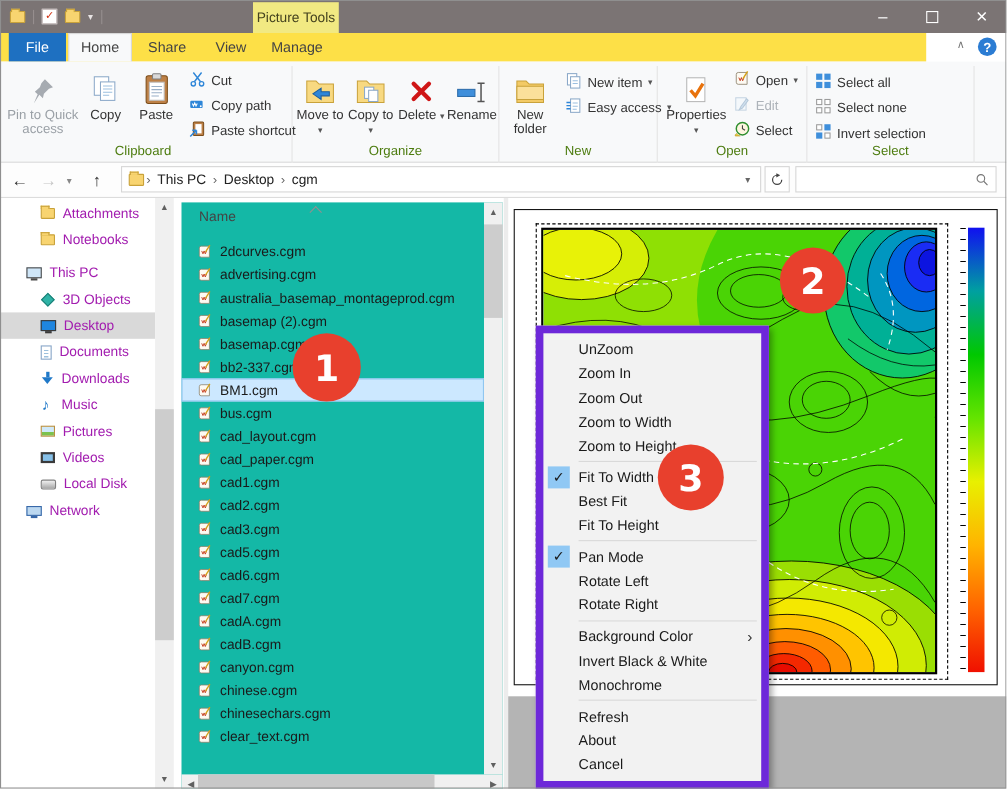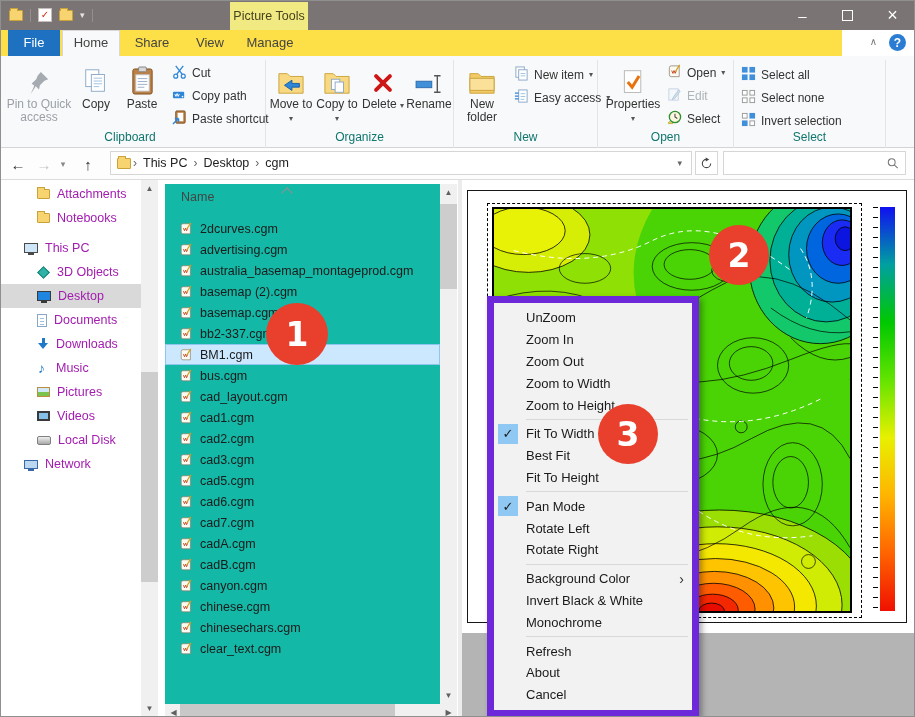--- a/index.html
+++ b/index.html
@@ -31,21 +31,21 @@
   .tab-share{left:122px;width:60px;}
   .tab-view{left:184px;width:52px;}
   .tab-manage{left:238px;width:64px;}
   #collapse-chev{right:38px;top:36px;color:#777;font-size:10px;}
   #help-btn{right:9px;top:34px;width:17px;height:17px;border-radius:50%;background:#2b7cd3;color:#fff;
             font-size:12px;font-weight:bold;display:flex;align-items:center;justify-content:center;}
 
   
   #ribbon{left:0;top:56px;width:915px;height:91px;background:#f8f9fa;border-bottom:1px solid #d4d4d4;}
   .gdiv{position:absolute;top:4px;height:124px;width:1px;background:#e4e4e4;}
-  .glabel{position:absolute;bottom:3px;text-align:center;color:#0f766e;font-size:12px;}
+  .glabel{position:absolute;bottom:3px;text-align:center;color:#4d7c0f;font-size:12px;}
   .lbtn{position:absolute;top:4px;height:78px;display:flex;flex-direction:column;align-items:center;text-align:center;color:#333;}
   .lbtn .lic{height:36px;display:flex;align-items:flex-end;justify-content:center;}
   .lbtn .llbl{line-height:13px;margin-top:2px;}
   .lbtn.disabled{color:#9aa0a6;}
   .sbtn{position:absolute;height:21px;display:flex;align-items:center;gap:5px;color:#333;white-space:nowrap;}
   .sbtn.disabled{color:#adb3b9;}
   .caret{font-size:8px;color:#555;}
 
   
   #addressbar{left:0;top:148px;width:915px;height:31px;background:#fdfdfd;border-bottom:1px solid #dcdcdc;}
@@ -580,20 +580,30 @@
     <span class="lbl">cad_layout.cgm</span>
   </div>
         <div class="frow">
     <span class="fic">
       <svg viewBox="0 0 16 16" width="14" height="14">
               <path d="M4.5 2 H13 V13.5 H4.5 Q2.5 13.5 2.5 11.5 V4 Q2.5 2 4.5 2 Z" fill="#fdfaf2" stroke="#8a7f6a" stroke-width="0.8"></path>
               <path d="M5 7 l1.3 3 1.2-3 1.2 3 1.3-3" fill="none" stroke="#c03010" stroke-width="0.9"></path>
               <path d="M13.5 1 L9 8" stroke="#d4a017" stroke-width="1.4"></path>
             </svg>
     </span>
+    <span class="lbl">cad_paper.cgm</span>
+  </div>
+        <div class="frow">
+    <span class="fic">
+      <svg viewBox="0 0 16 16" width="14" height="14">
+              <path d="M4.5 2 H13 V13.5 H4.5 Q2.5 13.5 2.5 11.5 V4 Q2.5 2 4.5 2 Z" fill="#fdfaf2" stroke="#8a7f6a" stroke-width="0.8"></path>
+              <path d="M5 7 l1.3 3 1.2-3 1.2 3 1.3-3" fill="none" stroke="#c03010" stroke-width="0.9"></path>
+              <path d="M13.5 1 L9 8" stroke="#d4a017" stroke-width="1.4"></path>
+            </svg>
+    </span>
     <span class="lbl">cad1.cgm</span>
   </div>
         <div class="frow">
     <span class="fic">
       <svg viewBox="0 0 16 16" width="14" height="14">
               <path d="M4.5 2 H13 V13.5 H4.5 Q2.5 13.5 2.5 11.5 V4 Q2.5 2 4.5 2 Z" fill="#fdfaf2" stroke="#8a7f6a" stroke-width="0.8"></path>
               <path d="M5 7 l1.3 3 1.2-3 1.2 3 1.3-3" fill="none" stroke="#c03010" stroke-width="0.9"></path>
               <path d="M13.5 1 L9 8" stroke="#d4a017" stroke-width="1.4"></path>
             </svg>
     </span>

